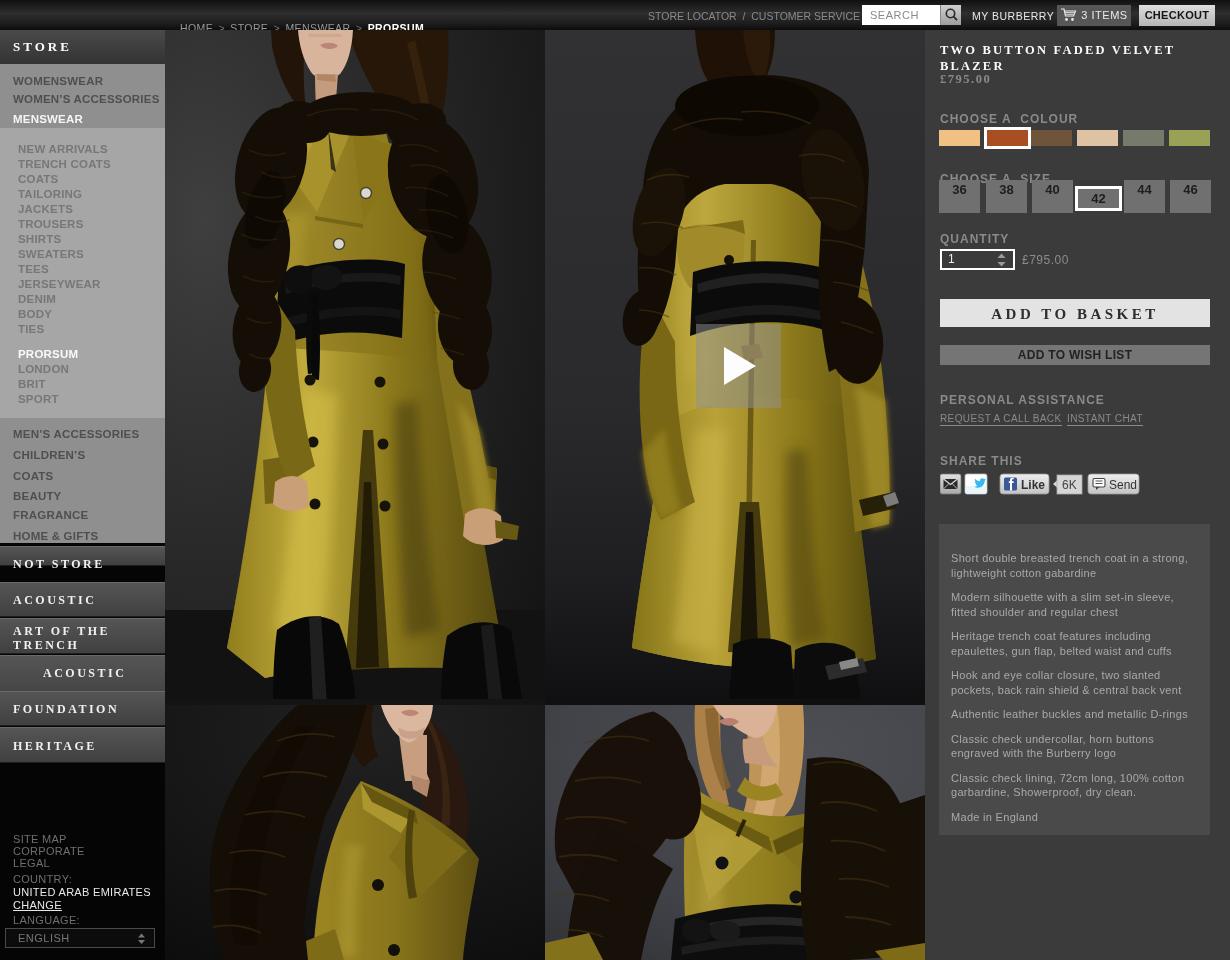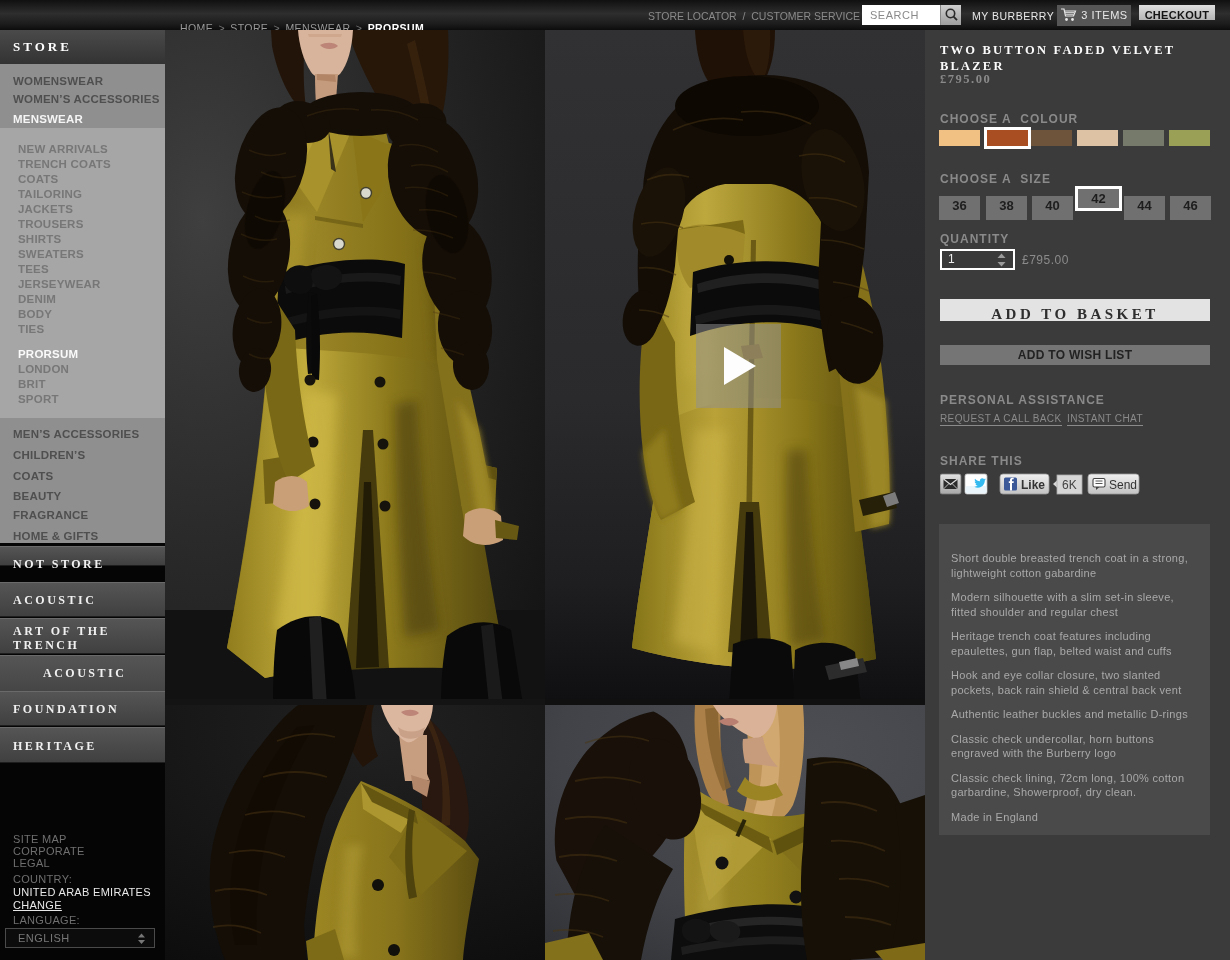--- a/index.html
+++ b/index.html
@@ -13,21 +13,21 @@
   #crumb b { color:#fff; font-weight:bold; }
   #crumb .sep { color:#777; padding:0 2px; }
   #toplinks { position:absolute; left:648px; top:10px; font-size:10.5px; color:#8a8a8a; letter-spacing:0; }
   #searchbox { position:absolute; left:862px; top:5px; width:78px; height:20px; background:#fff;
     font-size:11px; color:#8a8a8a; line-height:20px; padding-left:8px; letter-spacing:0.5px; }
   #searchbtn { position:absolute; left:940px; top:5px; width:21px; height:20px;
     background:linear-gradient(#cfcfcf,#9f9f9f); border-left:1px solid #888; }
   #mybur { position:absolute; left:972px; top:10px; font-size:10.5px; color:#e8e8e8; letter-spacing:0.5px; }
   #items { position:absolute; left:1057px; top:5px; width:74px; height:21px; background:#565656;
     color:#e8e8e8; font-size:11px; line-height:21px; letter-spacing:0.5px; display:flex; justify-content:center; }
-  #checkout { position:absolute; left:1139px; top:5px; width:76px; height:15px;
+  #checkout { position:absolute; left:1139px; top:5px; width:76px; height:21px;
     background:linear-gradient(#dedede,#b5b5b5); color:#141414; font-weight:bold; font-size:11px;
     text-align:center; line-height:21px; letter-spacing:0.3px; }
 
   
   #sidebar { position:absolute; left:0; top:30px; width:165px; height:930px; background:#050505; }
   #sbhead { position:absolute; left:0; top:0; width:165px; height:34px;
     background:linear-gradient(#4a4a4a,#333); color:#fff; font-family:"Liberation Serif", serif;
     font-weight:bold; font-size:13px; letter-spacing:3px; line-height:34px; padding-left:13px; }
   #block1 { position:absolute; left:0; top:34px; width:165px; height:64px; background:#8f8f8f; }
   #block2 { position:absolute; left:0; top:98px; width:165px; height:290px; background:#a6a6a6; }
@@ -54,27 +54,27 @@
   
   #panel { position:absolute; left:925px; top:30px; width:305px; height:930px; background:#3b3b3b; }
   #ptitle { position:absolute; left:15px; top:12px; width:280px; color:#fbfbfb;
     font-family:"Liberation Serif", serif; font-weight:bold; font-size:12.5px; letter-spacing:2.2px;
     line-height:16px; }
   #pprice { position:absolute; left:15px; top:42px; color:#8a8a8a; font-family:"Liberation Serif", serif;
     font-weight:bold; font-size:12.5px; letter-spacing:1.5px; }
   .plabel { position:absolute; left:15px; font-size:12px; font-weight:bold; color:#8a8a8a; letter-spacing:1px; }
   .sw { position:absolute; top:100px; width:41px; height:16px; }
   .sw.sel { top:97px; height:22px; border:3px solid #fff; width:47px; }
-  .sz { position:absolute; top:166px; width:41px; height:24px; background:#707070; color:#1e1e1e;
+  .sz { position:absolute; top:150px; width:41px; height:33px; background:#707070; color:#1e1e1e;
     font-weight:bold; font-size:13px; text-align:center; line-height:19px; }
   .sz.sel { top:156px; height:25px; border:3px solid #fff; width:47px; line-height:19px; }
   #qtybox { position:absolute; left:15px; top:219px; width:75px; height:21px; border:2px solid #fff;
     background:#3a3a3a; color:#efefef; font-size:12px; line-height:17px; padding-left:6px; }
   #qtyprice { position:absolute; left:97px; top:223px; color:#8b8b8b; font-size:12px; letter-spacing:0.5px; }
-  #addbasket { position:absolute; left:15px; top:269px; width:270px; height:22px; background:#e3e3e3;
+  #addbasket { position:absolute; left:15px; top:269px; width:270px; height:28px; background:#e3e3e3;
     color:#2e2e2e; font-family:"Liberation Serif", serif; font-weight:bold; font-size:15px;
     letter-spacing:3.5px; text-align:center; line-height:30px; }
   #addwish { position:absolute; left:15px; top:315px; width:270px; height:20px; background:#757575;
     color:#222; font-weight:bold; font-size:12px; text-align:center; line-height:20px; letter-spacing:0.3px; }
   .plink { position:absolute; font-size:10px; color:#8a8a8a; letter-spacing:0.4px; white-space:nowrap;
     border-bottom:1px solid #8a8a8a; padding-bottom:1px; }
   #desc { position:absolute; left:14px; top:494px; width:271px; height:311px; background:#4a4a4a;
     color:#a9a9a9; font-size:11px; line-height:14.5px; padding:27px 8px 0 12px; letter-spacing:0.3px; }
   #desc p { margin-bottom:10px; }
 </style>

